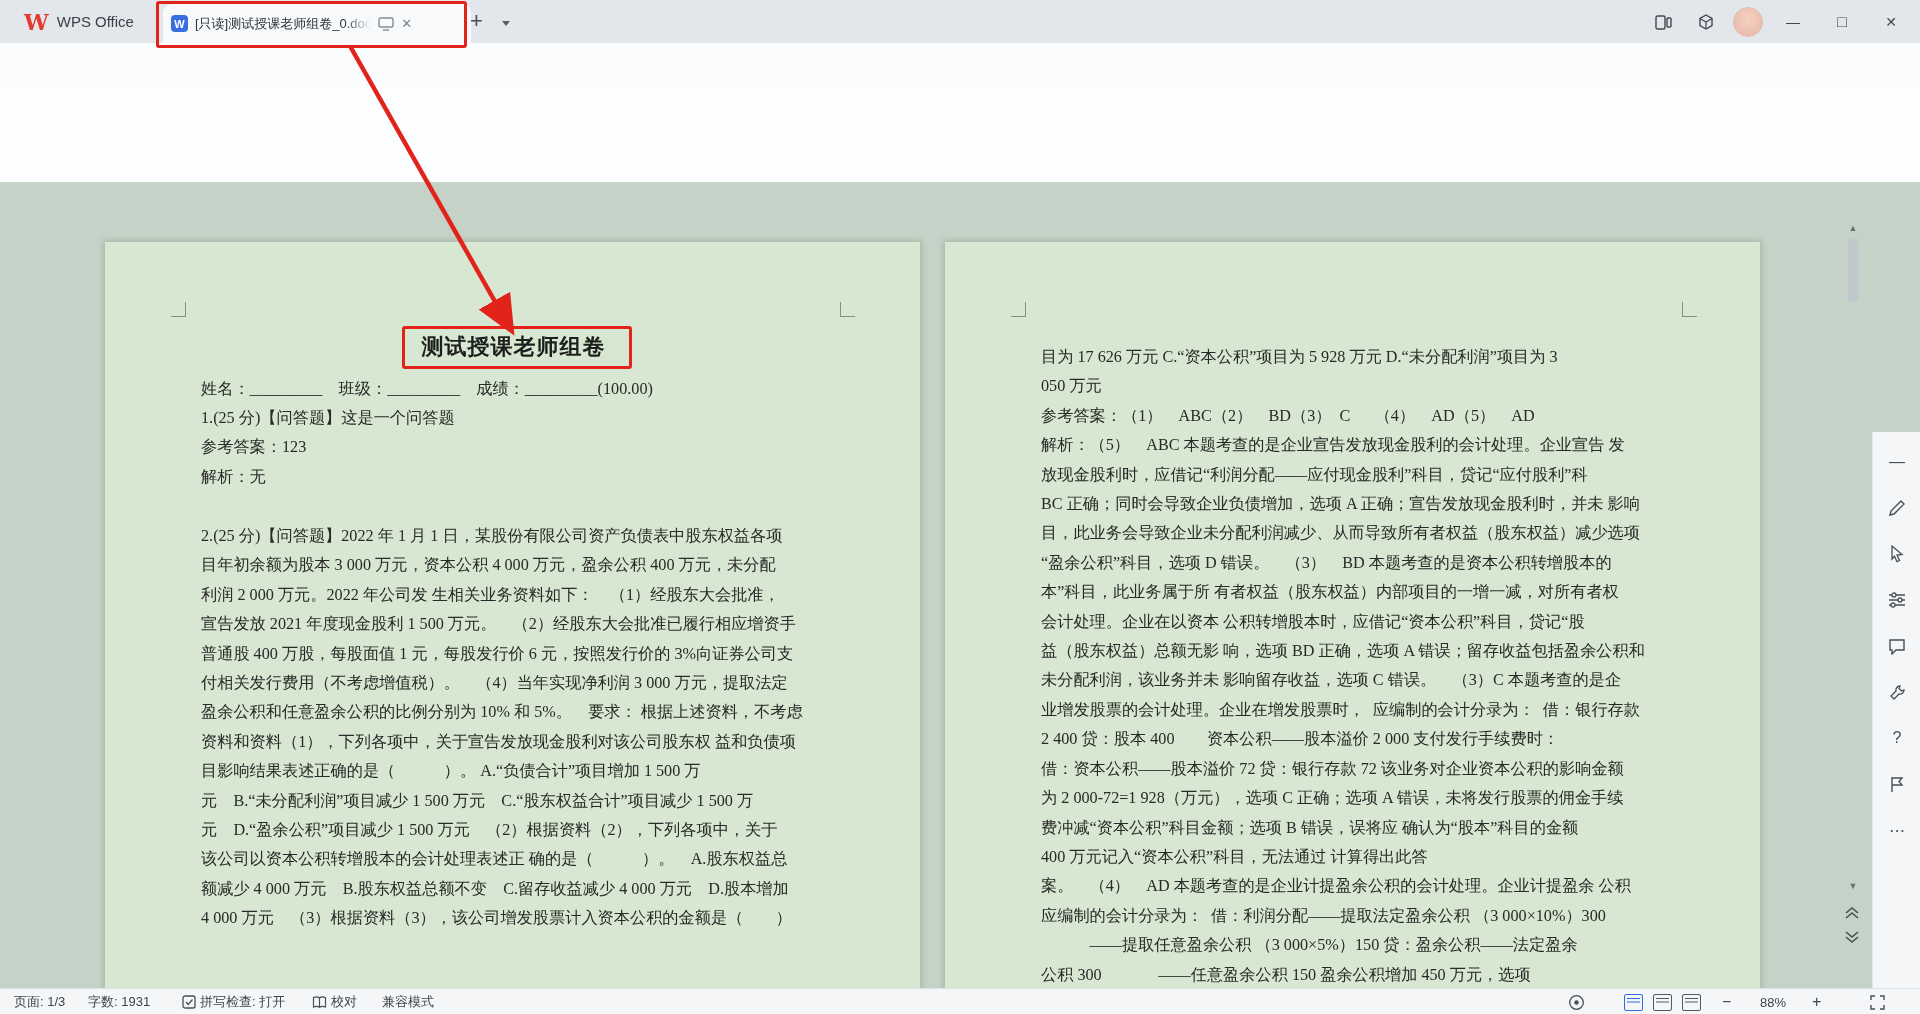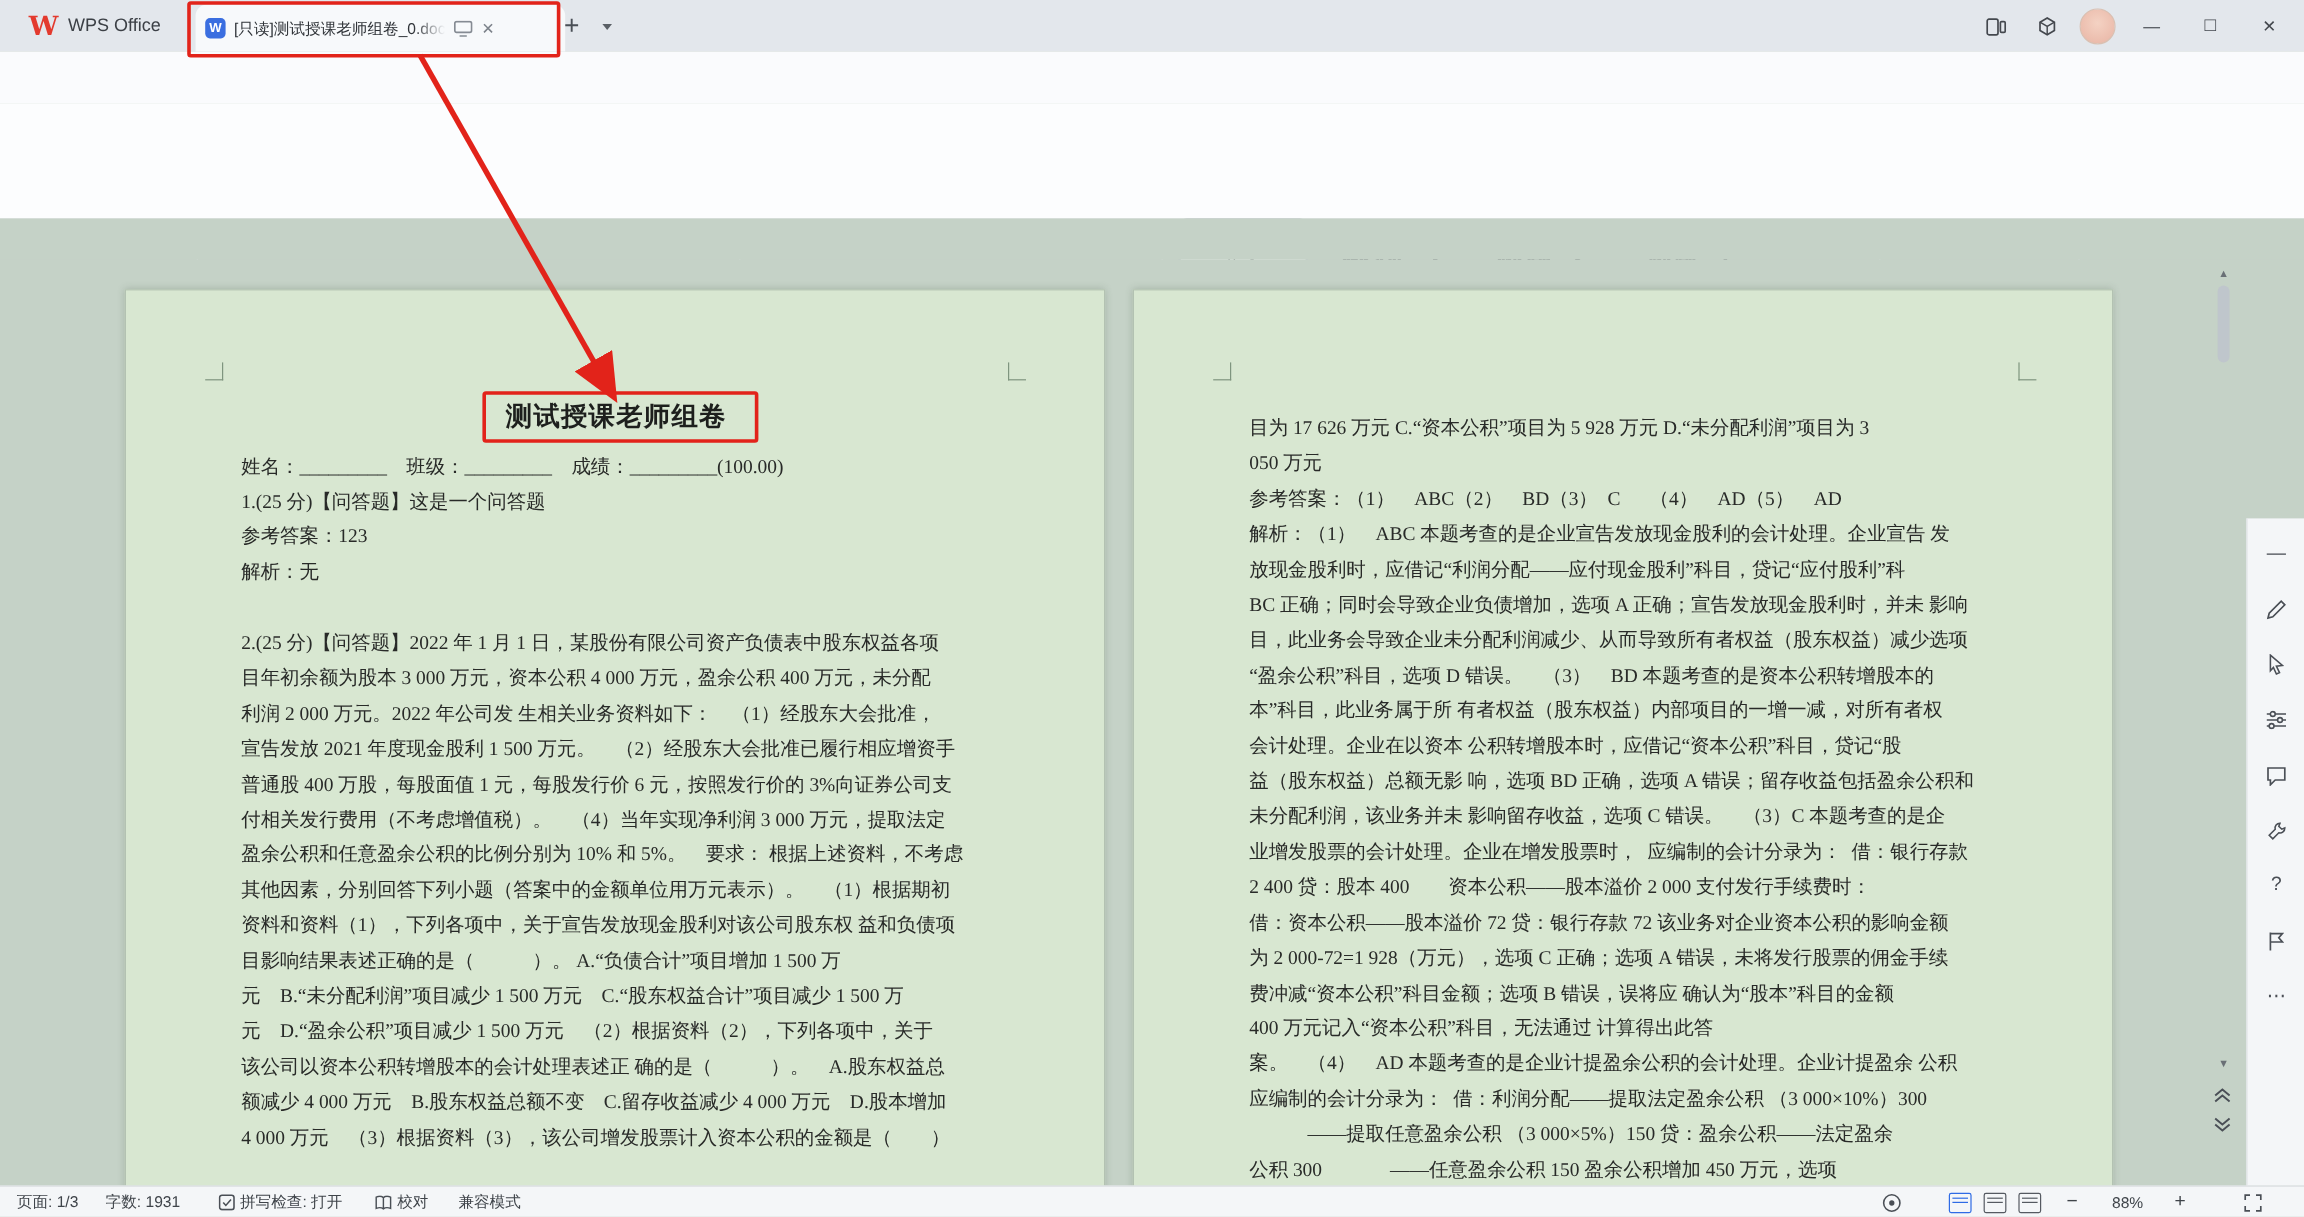--- a/index.html
+++ b/index.html
@@ -47,21 +47,21 @@
           justify-content:flex-start;border-radius:5px}
   .bigbtn .ic{height:36px;display:flex;align-items:center;justify-content:center}
   .bigbtn .lb{font-size:12px;color:#41454b;display:flex;align-items:center;gap:2px;margin-top:4px;white-space:nowrap}
   .sb{position:absolute;height:30px;display:flex;align-items:center;justify-content:center;border-radius:4px;
       color:#3e434a;font-size:16px}
   .sb.r1{top:96px}.sb.r2{top:133px}
   .sb.sel{background:#e8ebef}
   .selbox{position:absolute;top:97px;height:29px;border:1px solid #c9cdd4;border-radius:5px;background:#fff;
       display:flex;align-items:center;justify-content:space-between;padding:0 8px;font-size:14px;color:#2f3338}
   .gdiv{position:absolute;top:98px;height:66px;width:1px;background:#e4e7eb}
-  .serif{font-family:Liberation Mono, monospace}
+  .serif{font-family:Liberation Serif, serif}
   .bars{display:flex;flex-direction:column;gap:2.4px}
   .bars i{height:2px;background:#565b61;border-radius:1px;display:block}
   .chip{height:60px;border-radius:7px;display:flex;align-items:center;justify-content:center}
   .glyA{font-size:17px;font-family:"Liberation Serif","DejaVu Serif",serif}
   .cbar{position:absolute;left:4px;right:4px;bottom:4px;height:4px;border-radius:1px}
   sup.bplus{color:#2e6be5;font-weight:bold;font-size:12px}
   
   #rulerrow{left:0;top:182px;width:1920px;height:34px;background:#c5d2c7}
   #tabsel{left:6px;top:188px;width:22px;height:22px;background:#f2f4f2;border:1px solid #adbbad;border-radius:3px;
           display:flex;align-items:center;justify-content:center}
@@ -542,39 +542,38 @@
         <div class="docline">解析：无</div>
       </div>
     <div class="abs" style="left:96px;top:280px">
         <div class="docline">2.(25 分)【问答题】2022 年 1 月 1 日，某股份有限公司资产负债表中股东权益各项</div>
         <div class="docline">目年初余额为股本 3 000 万元，资本公积 4 000 万元，盈余公积 400 万元，未分配</div>
         <div class="docline">利润 2 000 万元。2022 年公司发 生相关业务资料如下：　（1）经股东大会批准，</div>
         <div class="docline">宣告发放 2021 年度现金股利 1 500 万元。　（2）经股东大会批准已履行相应增资手</div>
         <div class="docline">普通股 400 万股，每股面值 1 元，每股发行价 6 元，按照发行价的 3%向证券公司支</div>
         <div class="docline">付相关发行费用（不考虑增值税）。　（4）当年实现净利润 3 000 万元，提取法定</div>
         <div class="docline">盈余公积和任意盈余公积的比例分别为 10% 和 5%。　要求： 根据上述资料，不考虑</div>
-        <div class="docline">其他因素，分别回答下列小题（答案中的金额单位用万元表示）。　（1）根据期初</div>
         <div class="docline">资料和资料（1），下列各项中，关于宣告发放现金股利对该公司股东权 益和负债项</div>
         <div class="docline">目影响结果表述正确的是（　　　）。 A.“负债合计”项目增加 1 500 万</div>
         <div class="docline">元　B.“未分配利润”项目减少 1 500 万元　C.“股东权益合计”项目减少 1 500 万</div>
         <div class="docline">元　D.“盈余公积”项目减少 1 500 万元　（2）根据资料（2），下列各项中，关于</div>
         <div class="docline">该公司以资本公积转增股本的会计处理表述正 确的是（　　　）。　A.股东权益总</div>
         <div class="docline">额减少 4 000 万元　B.股东权益总额不变　C.留存收益减少 4 000 万元　D.股本增加</div>
         <div class="docline">4 000 万元　（3）根据资料（3），该公司增发股票计入资本公积的金额是（　　）</div>
       </div>
   </div>
 
   <div class="page" style="left:944px">
     <div class="cmk tl" style="left:66px;top:60px"></div>
     <div class="cmk tr" style="left:737px;top:60px"></div>
     <div class="abs" style="left:96px;top:101px">
         <div class="docline">目为 17 626 万元 C.“资本公积”项目为 5 928 万元 D.“未分配利润”项目为 3</div>
         <div class="docline">050 万元</div>
         <div class="docline">参考答案：（1）    ABC（2）    BD（3）  C      （4）    AD（5）    AD</div>
-        <div class="docline">解析：（1）    ABC 本题考查的是企业宣告发放现金股利的会计处理。企业宣告 发</div>
+        <div class="docline">解析：（5）    ABC 本题考查的是企业宣告发放现金股利的会计处理。企业宣告 发</div>
         <div class="docline">放现金股利时，应借记“利润分配——应付现金股利”科目，贷记“应付股利”科</div>
         <div class="docline">BC 正确；同时会导致企业负债增加，选项 A 正确；宣告发放现金股利时，并未 影响</div>
         <div class="docline">目，此业务会导致企业未分配利润减少、从而导致所有者权益（股东权益）减少选项</div>
         <div class="docline">“盈余公积”科目，选项 D 错误。　（3）    BD 本题考查的是资本公积转增股本的</div>
         <div class="docline">本”科目，此业务属于所 有者权益（股东权益）内部项目的一增一减，对所有者权</div>
         <div class="docline">会计处理。企业在以资本 公积转增股本时，应借记“资本公积”科目，贷记“股</div>
         <div class="docline">益（股东权益）总额无影 响，选项 BD 正确，选项 A 错误；留存收益包括盈余公积和</div>
         <div class="docline">未分配利润，该业务并未 影响留存收益，选项 C 错误。　（3）C 本题考查的是企</div>
         <div class="docline">业增发股票的会计处理。企业在增发股票时，  应编制的会计分录为：  借：银行存款</div>
         <div class="docline">2 400 贷：股本 400        资本公积——股本溢价 2 000 支付发行手续费时：</div>

